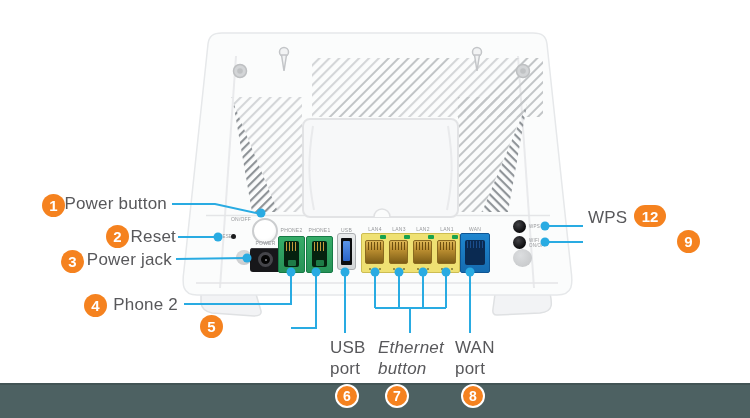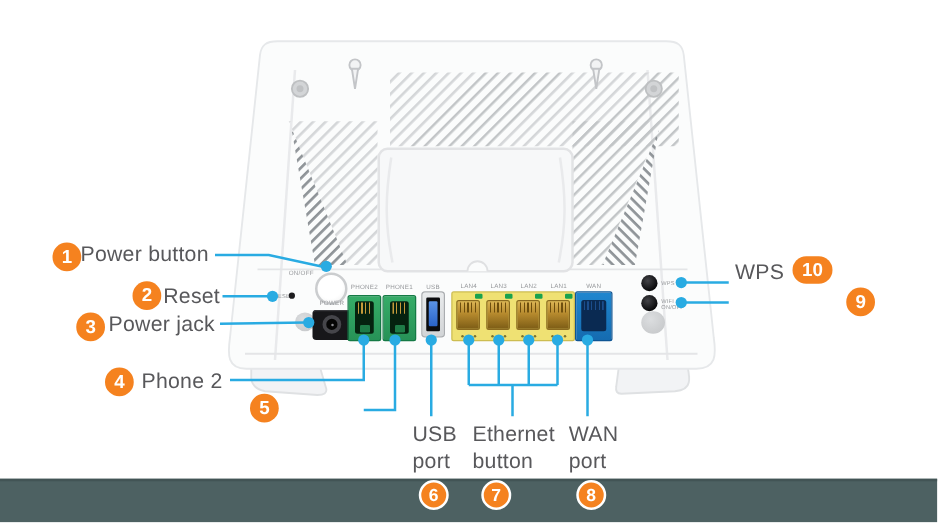--- a/index.html
+++ b/index.html
@@ -291,30 +291,30 @@
     </div>
   <div class="clabel" style="right:572px;top:295px;"><span>Phone 2</span></div>
 
   <div class="badge" style="left:200px;top:315px;">
       <span>5</span>
     </div>
 
   <div class="clabel two" style="left:330px;top:337px;">
     <span>USB</span><br><span>port</span>
   </div>
-  <div class="clabel two" style="left:378px;top:337px;">
+  <div class="clabel two" style="left:378px;top:337px;font-style:italic;">
     <span>Ethernet</span><br><span>button</span>
   </div>
   <div class="clabel two" style="left:455px;top:337px;">
     <span>WAN</span><br><span>port</span>
   </div>
 
   <div class="clabel" style="left:588px;top:208px;"><span>WPS</span></div>
   <div class="badge pill" style="left:634px;top:205px;">
-      <span>10</span>
+      <span>12</span>
     </div>
 
   <div class="badge" style="left:677px;top:230px;">
       <span>9</span>
     </div>
 
   <div class="footer-bar"></div>
   <div class="badge onbar" style="left:335px;top:384px;">
       <span>6</span>
     </div>

